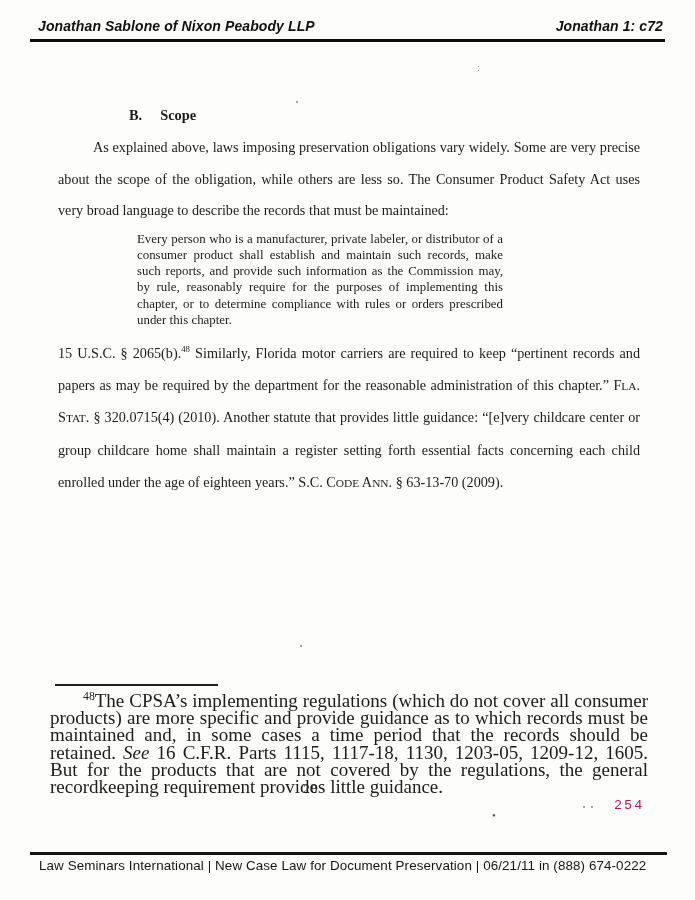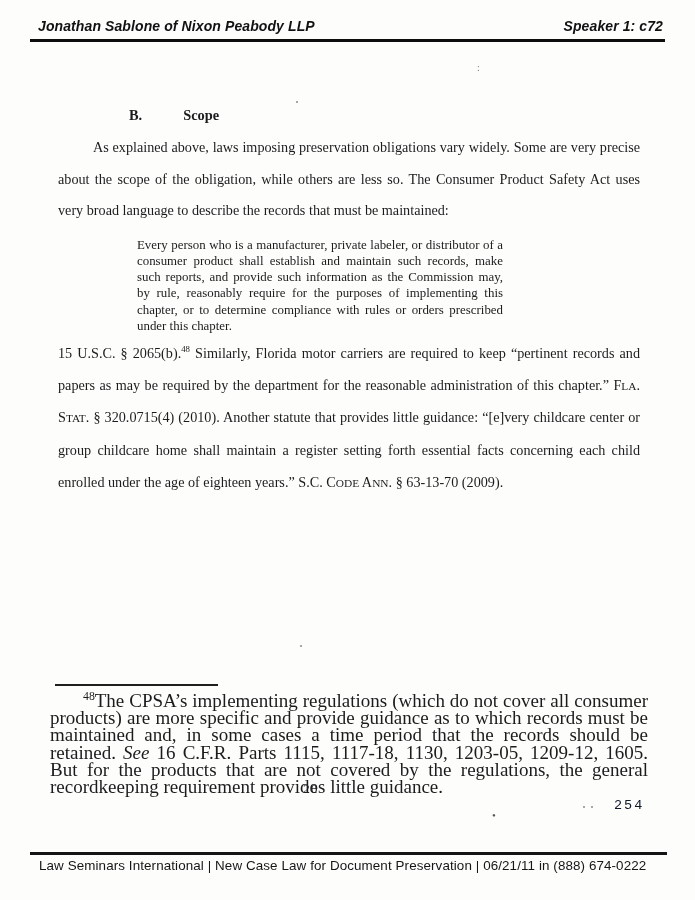--- a/index.html
+++ b/index.html
@@ -26,36 +26,36 @@
     font-weight:bold;font-style:italic;
     font-size:14px;letter-spacing:.1px;color:#111;
   }
   .hdr .left{padding-left:8px;}
   .hdr .right{padding-right:2px;}
 
   
   .blk{position:absolute;color:#1c1c1c;}
   .intro{left:58px;top:74px;width:582px;font-size:14.2px;}
   .heading{left:129px;top:107px;font-size:14.4px;font-weight:bold;}
-  .heading .ttl{margin-left:41px;}
+  .heading .ttl{margin-left:18px;}
   .para{
     left:58px;width:582px;
     font-size:14.2px;line-height:31.7px;
     text-align:justify;
   }
   .para.indent{text-indent:35px;}
   .p1{top:132px;}
   .p2{top:338px;}
   .p3{top:498px;}
   .quote{
     left:137px;width:366px;
     font-size:12.9px;line-height:16.15px;
     text-align:justify;
   }
-  .q1{top:237px;}
+  .q1{top:231px;}
   .q2{top:597px;}
 
   .run-italic{font-style:italic;}
   .run-sup{vertical-align:super;font-size:.62em;line-height:0;}
   .run-sc{font-size:.8em;}
 
   
   .fn-rule{
     position:absolute;left:55px;top:684px;
     width:163px;height:2px;background:#1f1f1f;
@@ -67,21 +67,21 @@
   }
 
   
   .pageno{
     position:absolute;left:303px;top:781px;
     font-size:13.5px;letter-spacing:1px;color:#222;
   }
   .stamp{
     position:absolute;left:614px;top:798px;
     font-family:"Liberation Mono","DejaVu Sans Mono",monospace;
-    font-size:13.5px;letter-spacing:2px;color:#0f172a;
+    font-size:13.5px;letter-spacing:2px;color:#be185d;
   }
 
   
   .ftr-rule{
     position:absolute;left:30px;top:852px;
     width:637px;height:2.5px;background:#141414;
   }
   .ftr{
     position:absolute;left:39px;top:858px;width:620px;
     font-family:"Liberation Sans",sans-serif;
@@ -92,21 +92,21 @@
   .speck{position:absolute;color:#7a7a7a;font-size:10px;line-height:1;}
   .dot{width:2px;height:2px;background:#8a8a8a;border-radius:50%;}
 </style>
 </head>
 <body>
 
 <div class="page">
 
   <div class="hdr">
     <span class="left">Jonathan Sablone of Nixon Peabody LLP</span>
-    <span class="right">Speaker 1: c72</span>
+    <span class="right">Jonathan 1: c72</span>
   </div>
 
 
   <div class="blk heading">
     <span class="num">B.</span><span class="ttl">Scope</span>
   </div>
 
   <div class="blk para indent p1">As explained above, laws imposing preservation obligations vary widely. Some are very precise about the scope of the obligation, while others are less so. The Consumer Product Safety Act uses very broad language to describe the records that must be maintained:</div>
 
   <div class="blk quote q1">Every person who is a manufacturer, private labeler, or distributor of a consumer product shall establish and maintain such records, make such reports, and provide such information as the Commission may, by rule, reasonably require for the purposes of implementing this chapter, or to determine compliance with rules or orders prescribed under this chapter.</div>

